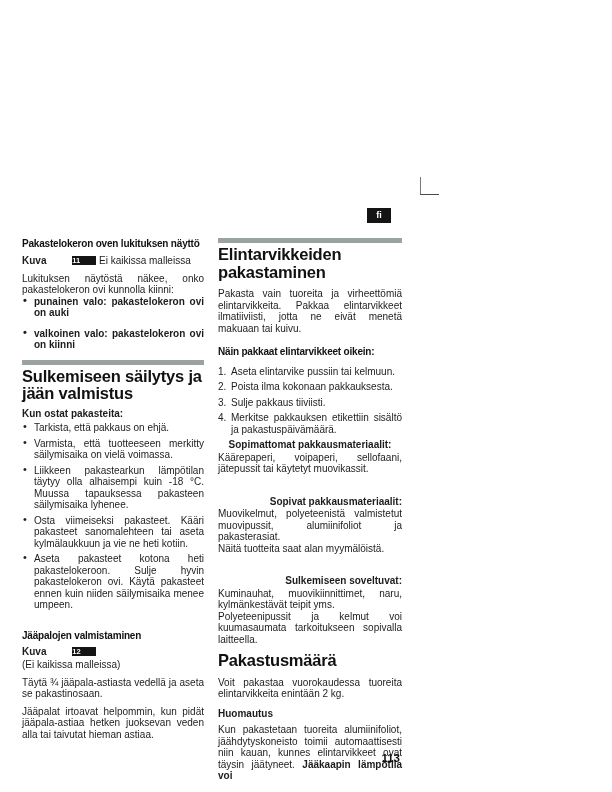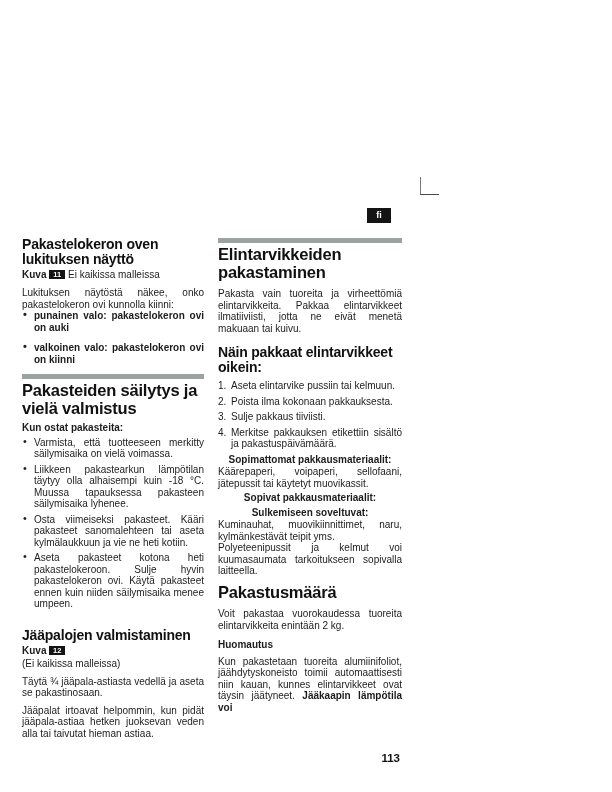--- a/index.html
+++ b/index.html
@@ -4,29 +4,29 @@
 <style>
   html,body{margin:0;padding:0;background:#ffffff;}
   body{width:612px;height:792px;position:relative;font-family:"Liberation Sans",sans-serif;color:#1c1c1c;
        -webkit-font-smoothing:antialiased;}
   .col{position:absolute;top:0;}
   .col-left{left:22px;width:182px;padding-top:237px;}
   .col-right{left:218px;width:184px;padding-top:238px;}
 
   h1,h2{margin:0;color:#111;letter-spacing:-0.2px;}
   h1{font-size:16.5px;line-height:17.5px;font-weight:bold;margin:3px 0 0 0;}
-  h2{font-size:14px;line-height:14.5px;font-weight:bold;}
+  h2{font-size:10px;line-height:14.5px;font-weight:bold;}
   p{margin:0;font-size:10px;line-height:11.5px;text-align:justify;}
   .bold{font-weight:bold;}
   .pre{white-space:pre-line;}
 
   .kuva{margin-top:3px;font-size:10px;line-height:12px;text-align:left;}
   .kuva .lbl{font-weight:bold;}
   .figbox{display:inline-block;background:#111;color:#fff;font-size:7.5px;font-weight:bold;
-          width:16px;height:9px;line-height:9.5px;text-align:center;vertical-align:1px;}
+          width:24px;height:9px;line-height:9.5px;vertical-align:1px;margin-left:23px;}
 
   ul{list-style:none;margin:0;padding:0;}
   li{position:relative;font-size:10px;line-height:11.5px;padding-left:12px;margin-bottom:4px;text-align:justify;}
   li::before{content:"\2022";position:absolute;left:1px;top:-1px;font-size:11px;}
   ul.bold-bullets li{font-weight:bold;margin-bottom:9px;}
   ul.bold-bullets{}
 
   .bar{height:5px;width:100%;}
   .bar-left{margin-top:8px;}
 
@@ -37,21 +37,21 @@
 
   .lead{margin-top:5px;text-align:left;}
   .sec2-list{margin-top:3px;}
   .h2-gap{margin-top:18px;}
   .p-intro{margin-top:6px;}
   .p-note{margin-top:1px;text-align:left;}
   .p-gap{margin-top:6px;}
   .r-par1{margin-top:7px;}
   .r-h2{margin-top:11px;}
   .grp-title1{margin-top:4px;text-align:center;}
-  .grp-title{margin-top:3px;text-align:center;}
+  .grp-title{margin-top:21px;text-align:right;}
   .grp-body{margin-top:1px;}
   .r-h1b{margin-top:7px;}
   .r-par2{margin-top:7px;}
   .note-title{margin-top:8px;text-align:left;}
   .note-par{margin-top:5px;}
 
   .lang-badge{position:absolute;left:367px;top:208px;width:24px;height:15px;background:#141414;
               color:#fff;font-size:9px;font-weight:bold;text-align:center;line-height:15px;}
   .cropmark-v{position:absolute;left:420px;top:177px;width:1.3px;height:18px;background:#777;}
   .cropmark-h{position:absolute;left:420px;top:194px;width:19px;height:1.3px;background:#4a4a4a;}
@@ -68,23 +68,24 @@
 <div class="col col-left">
   <h2>Pakastelokeron oven lukituksen näyttö</h2>
   <p class="kuva"><span class="lbl">Kuva</span> <span class="figbox" style="background: rgb(20, 20, 20);">11</span> <span>Ei kaikissa malleissa</span></p>
   <p class="p-intro">Lukituksen näytöstä näkee, onko pakastelokeron ovi kunnolla kiinni:</p>
   <ul class="bold-bullets">
     <li>punainen valo: pakastelokeron ovi on auki</li>
     <li>valkoinen valo: pakastelokeron ovi on kiinni</li>
   </ul>
 
   <div class="bar bar-left" style="background: rgb(154, 163, 161);"></div>
-  <h1>Pakasteiden säilytys ja vielä valmistus</h1>
+  <h1>Sulkemiseen säilytys ja jään valmistus</h1>
   <p class="lead bold">Kun ostat pakasteita:</p>
   <ul class="sec2-list">
+    <li>Tarkista, että pakkaus on ehjä.</li>
     <li>Varmista, että tuotteeseen merkitty säilymisaika on vielä voimassa.</li>
     <li>Liikkeen pakastearkun lämpötilan täytyy olla alhaisempi kuin -18 °C. Muussa tapauksessa pakasteen säilymisaika lyhenee.</li>
     <li>Osta viimeiseksi pakasteet. Kääri pakasteet sanomalehteen tai aseta kylmälaukkuun ja vie ne heti kotiin.</li>
     <li>Aseta pakasteet kotona heti pakastelokeroon. Sulje hyvin pakastelokeron ovi. Käytä pakasteet ennen kuin niiden säilymisaika menee umpeen.</li>
   </ul>
 
   <h2 class="h2-gap">Jääpalojen valmistaminen</h2>
   <p class="kuva"><span class="lbl">Kuva</span> <span class="figbox" style="background: rgb(20, 20, 20);">12</span></p>
   <p class="p-note">(Ei kaikissa malleissa)</p>
   <p class="p-gap">Täytä ¾ jääpala-astiasta vedellä ja aseta se pakastinosaan.</p>
@@ -112,20 +113,22 @@
       </div>
     <div class="step">
         <span class="num">4.</span>
         <span class="txt">Merkitse pakkauksen etikettiin sisältö ja pakastuspäivämäärä.</span>
       </div>
   </div>
 
   <p class="bold grp-title1">Sopimattomat pakkausmateriaalit:</p>
   <p class="pre grp-body">Käärepaperi, voipaperi, sellofaani, jätepussit tai käytetyt muovikassit.</p>
   <p class="bold grp-title">Sopivat pakkausmateriaalit:</p>
+  <p class="pre grp-body">Muovikelmut, polyeteenistä valmistetut muovipussit, alumiinifoliot ja pakasterasiat.
+Näitä tuotteita saat alan myymälöistä.</p>
   <p class="bold grp-title">Sulkemiseen soveltuvat:</p>
   <p class="pre grp-body">Kuminauhat, muovikiinnittimet, naru, kylmänkestävät teipit yms.
 Polyeteenipussit ja kelmut voi kuumasaumata tarkoitukseen sopivalla laitteella.</p>
 
   <h1 class="r-h1b">Pakastusmäärä</h1>
   <p class="r-par2">Voit pakastaa vuorokaudessa tuoreita elintarvikkeita enintään 2 kg.</p>
   <p class="bold note-title">Huomautus</p>
   <p class="note-par"><span>Kun pakastetaan tuoreita alumiinifoliot, jäähdytyskoneisto toimii automaattisesti niin kauan, kunnes elintarvikkeet ovat täysin jäätyneet. </span><span class="bold">Jääkaapin lämpötila voi</span></p>
 </div>
 

